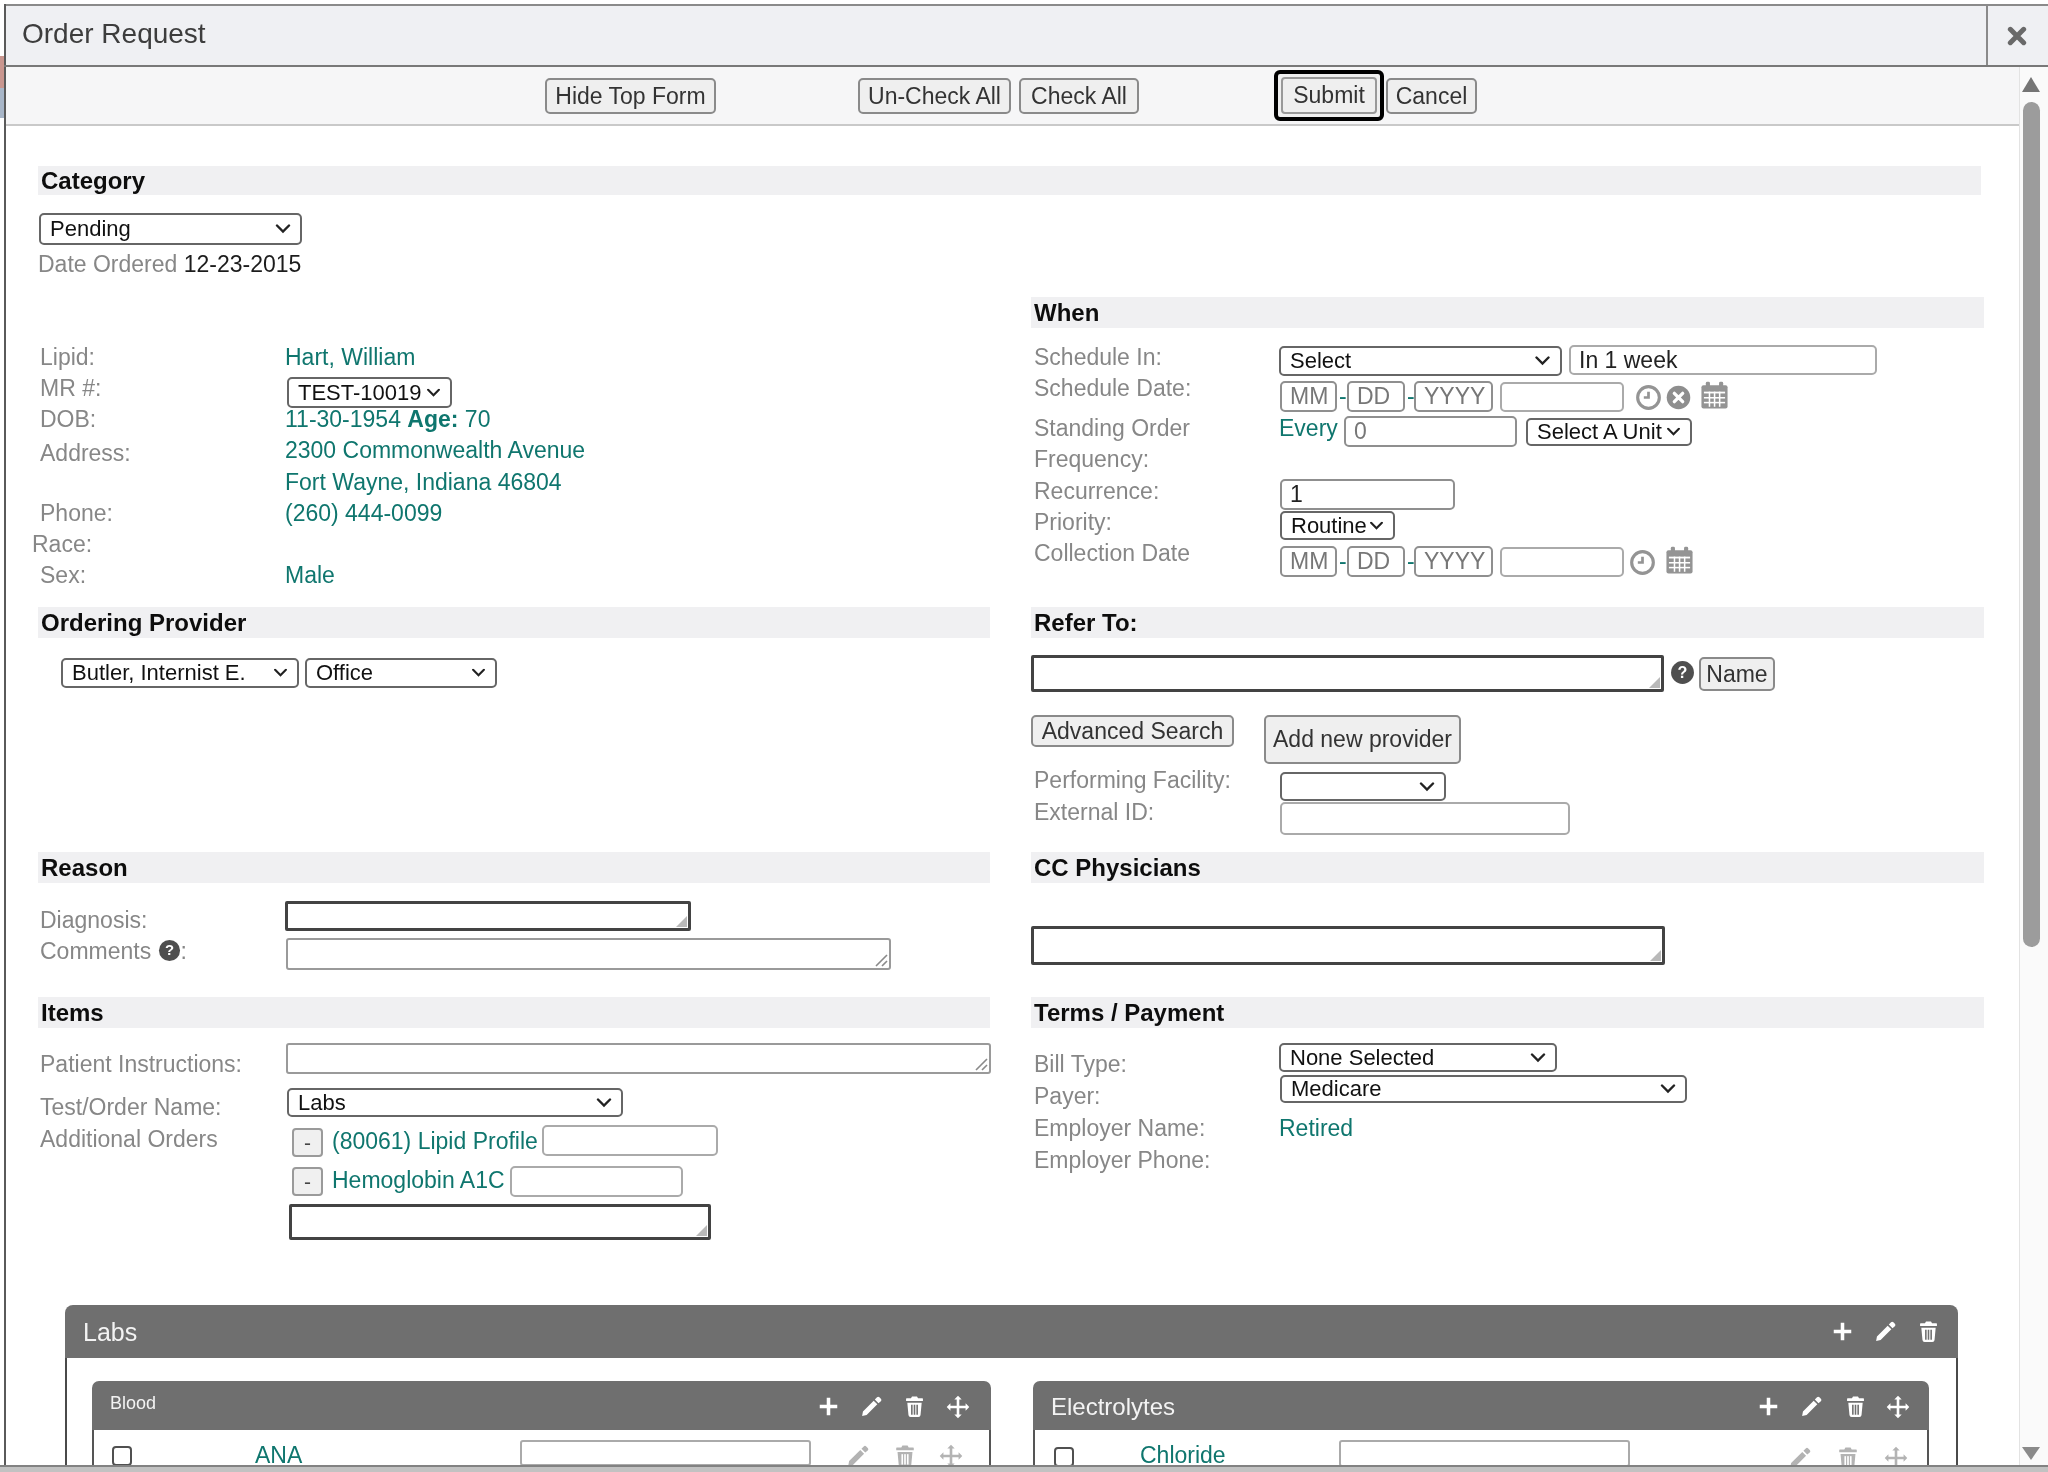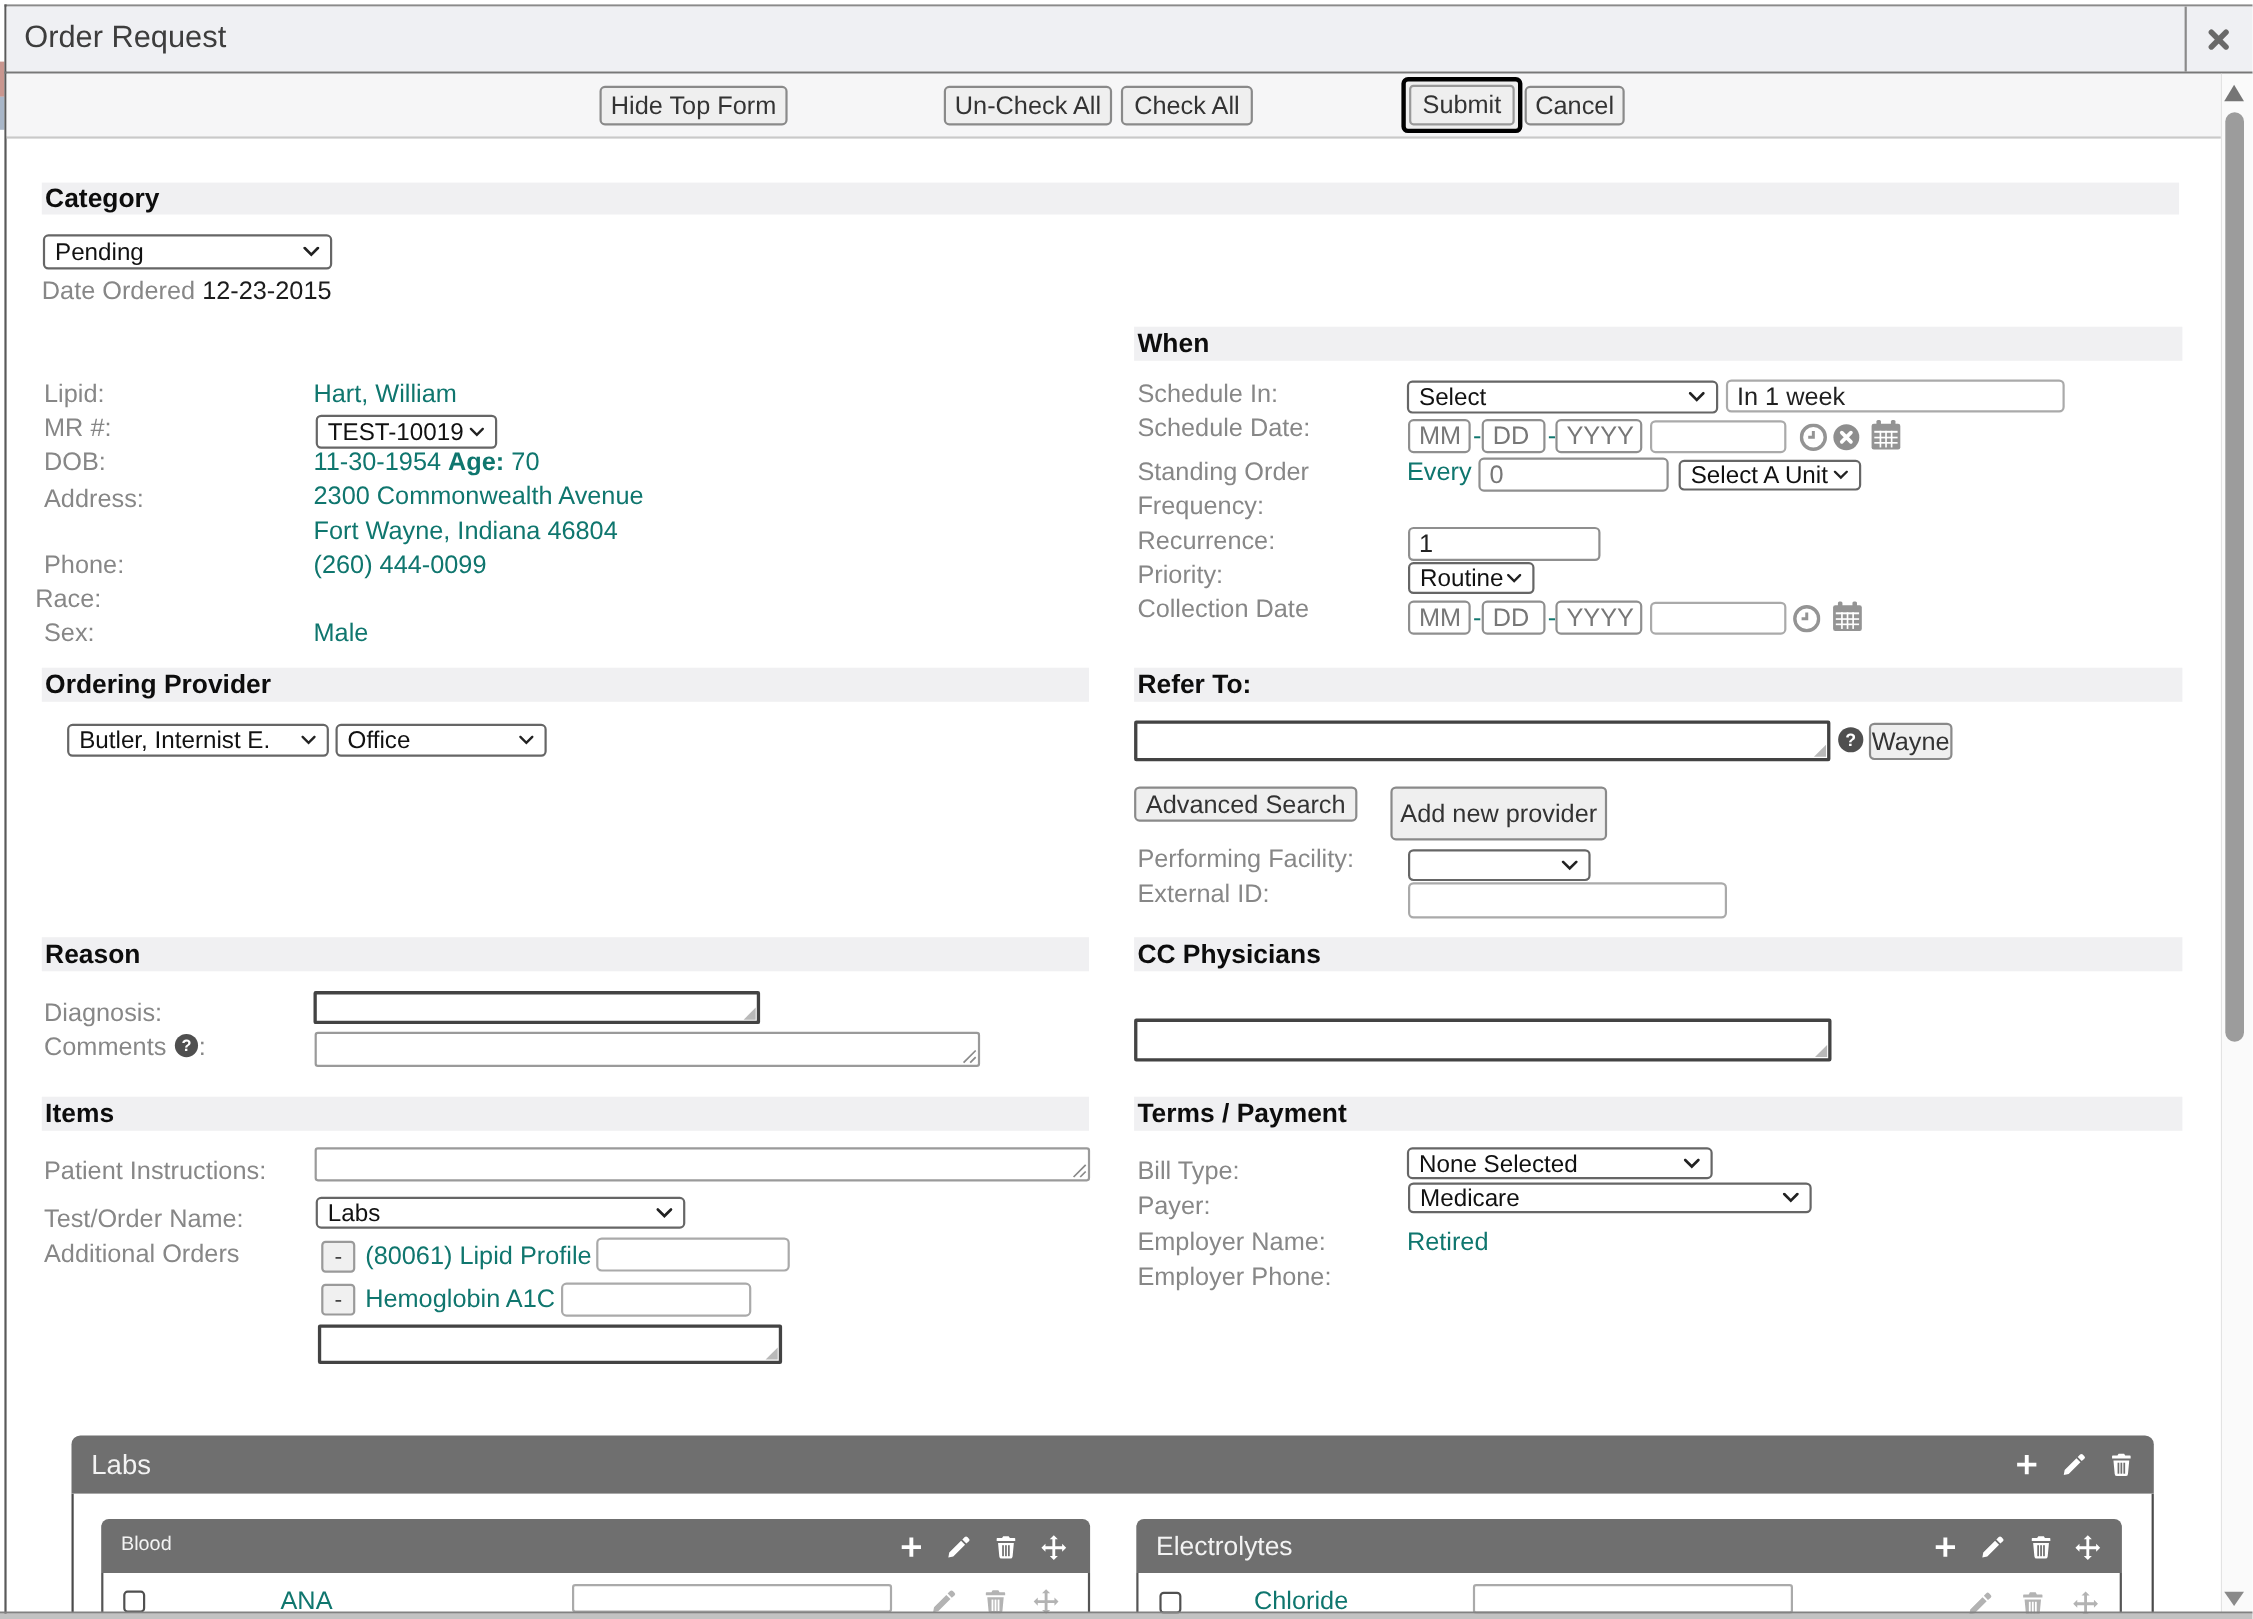--- a/index.html
+++ b/index.html
@@ -198,21 +198,21 @@
 <div class="bar" style="left:1031px;top:607px;width:953px">Refer To:</div>
 <div class="ta tad" style="left:1031px;top:655px;width:633px;height:37px">
       <svg style="position:absolute;right:0;bottom:0" width="13" height="13" viewBox="0 0 13 13">
         <path d="M12 1 V12 H1 Z" fill="#b9b9b9"></path>
       </svg>
     </div>
 <svg class="ic" style="left:1670px;top:660px" width="25" height="25" viewBox="0 0 24 24">
       <circle cx="12" cy="12" r="11" fill="#4f4f4f"></circle>
       <text x="12" y="17.2" font-size="15.5" font-weight="bold" fill="#fff" text-anchor="middle" font-family="Liberation Sans">?</text>
     </svg>
-<div class="btn" style="left:1699px;top:657px;width:76px;height:34px">Wayne</div>
+<div class="btn" style="left:1699px;top:657px;width:76px;height:34px">Name</div>
 <div class="btn" style="left:1031px;top:715px;width:203px;height:32px">Advanced Search</div>
 <div class="btn" style="left:1264px;top:715px;width:197px;height:49px">Add new provider</div>
 <div class="lbl" style="left:1034px;top:765px">Performing Facility:</div>
 <div class="sel" style="left:1280px;top:772px;width:166px;height:29px">
       <svg width="16" height="10" viewBox="0 0 16 10">
         <path d="M2 1.5 L8 7.5 L14 1.5" fill="none" stroke="#222" stroke-width="2.4" stroke-linecap="round"></path>
       </svg>
     </div>
 <div class="lbl" style="left:1034px;top:797px">External ID:</div>
 <div class="inp th" style="left:1280px;top:802px;width:290px;height:33px"></div>
@@ -223,21 +223,21 @@
         <path d="M12 1 V12 H1 Z" fill="#b9b9b9"></path>
       </svg>
     </div>
 
 <div class="bar" style="left:1031px;top:997px;width:953px">Terms / Payment</div>
 <div class="lbl" style="left:1034px;top:1049px">Bill Type:</div>
 <div class="sel" style="left:1279px;top:1043px;width:278px;height:29px">None Selected<svg width="16" height="10" viewBox="0 0 16 10">
         <path d="M2 1.5 L8 7.5 L14 1.5" fill="none" stroke="#222" stroke-width="2.4" stroke-linecap="round"></path>
       </svg></div>
 <div class="lbl" style="left:1034px;top:1081px">Payer:</div>
-<div class="sel" style="left:1280px;top:1075px;width:367px;height:28px">Medicare<svg width="16" height="10" viewBox="0 0 16 10">
+<div class="sel" style="left:1280px;top:1075px;width:407px;height:28px">Medicare<svg width="16" height="10" viewBox="0 0 16 10">
         <path d="M2 1.5 L8 7.5 L14 1.5" fill="none" stroke="#222" stroke-width="2.4" stroke-linecap="round"></path>
       </svg></div>
 <div class="lbl" style="left:1034px;top:1113px">Employer Name:</div>
 <div class="val" style="left:1279px;top:1113px">Retired</div>
 <div class="lbl" style="left:1034px;top:1145px">Employer Phone:</div>
 
 <div class="ph" style="left:65px;top:1305px;width:1893px;height:53px;border-radius:8px 8px 0 0"></div>
 <div class="pt" style="left:83px;top:1318px">Labs</div>
 <div class="a" style="left:65px;top:1358px;width:1893px;height:108px;background:#fff;border-left:2px solid #4a4a4a;border-right:2px solid #4a4a4a;box-sizing:border-box"></div>
 <svg class="ic" style="left:1830px;top:1319px" width="25" height="25" viewBox="0 0 24 24">

